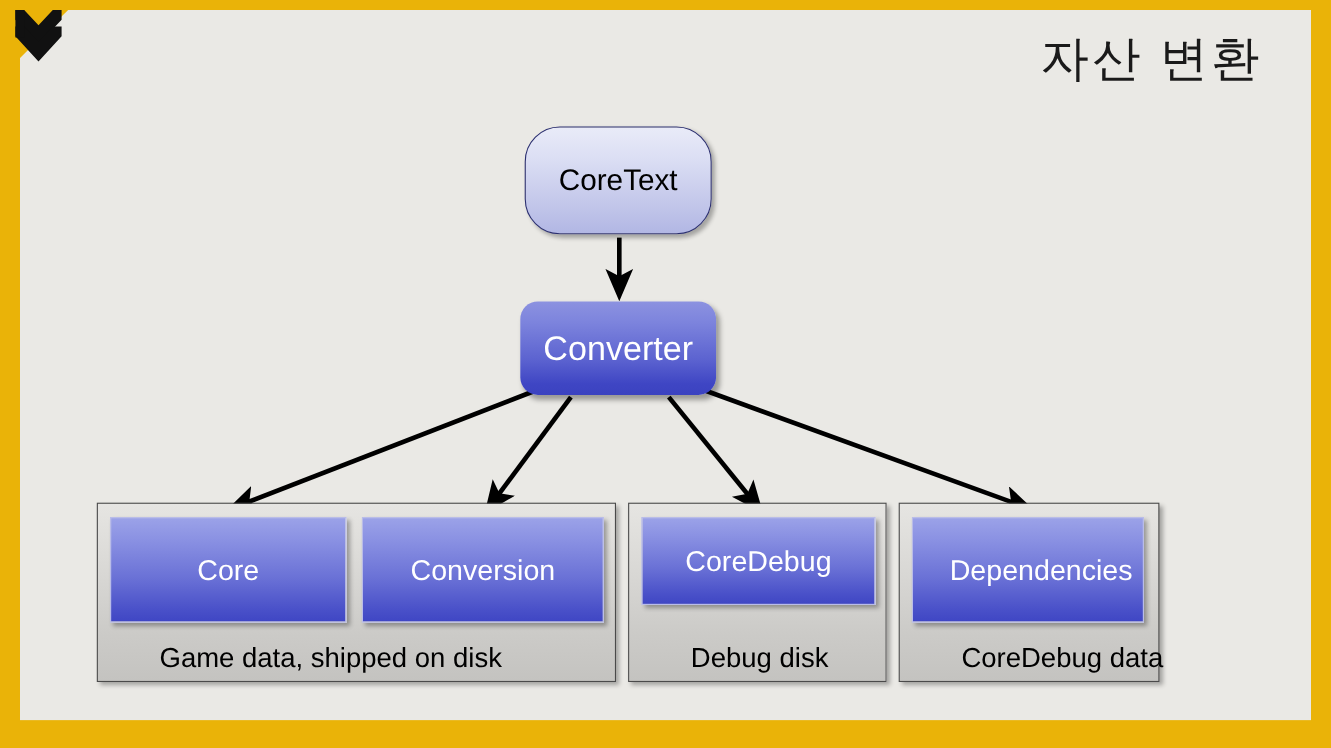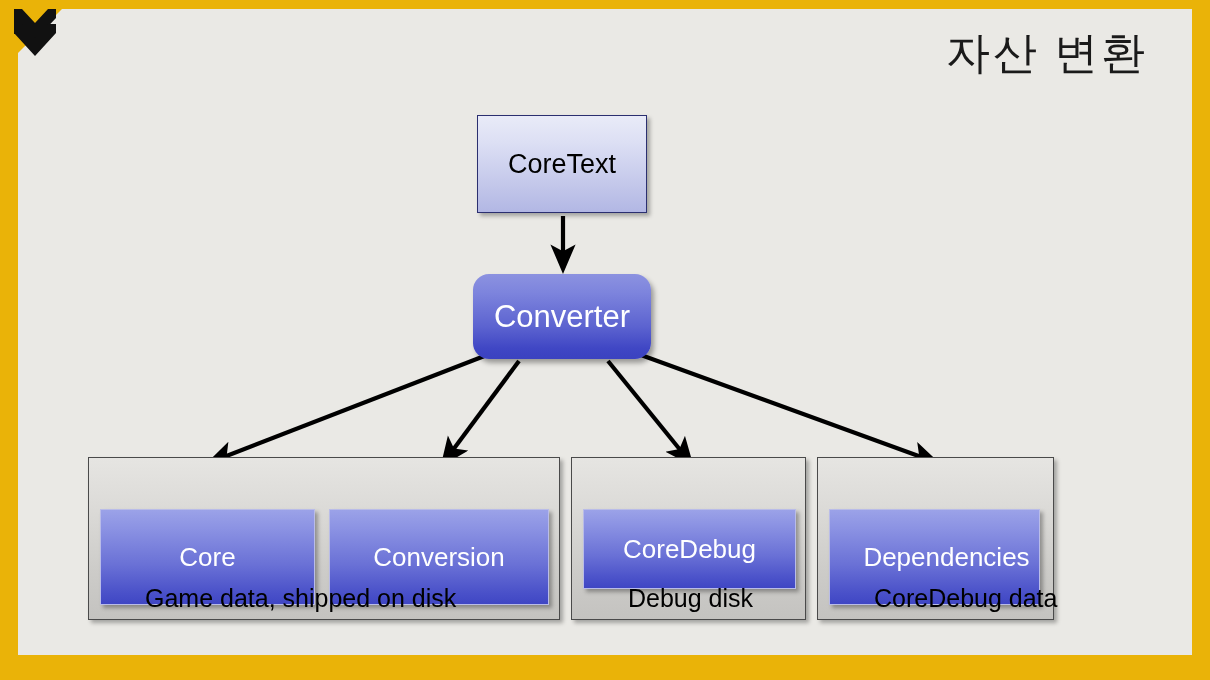--- a/index.html
+++ b/index.html
@@ -66,20 +66,21 @@
   }
 
   
   .node {
     position: absolute;
     box-sizing: border-box;
     display: flex;
     align-items: center;
     justify-content: center;
     text-align: center;
+    border-radius: 32px;
   }
 
   .node-coretext {
     left: 477px;
     top: 115px;
     width: 170px;
     height: 98px;
     background: linear-gradient(to bottom, #e9ebf8 0%, #dcdff4 28%, #c3c7ea 72%, #b2b7e4 100%);
     border: 1px solid #2b2f70;
     color: #000000;
@@ -123,21 +124,20 @@
     box-sizing: border-box;
     display: flex;
     align-items: center;
     justify-content: center;
     background: linear-gradient(to bottom, #9ba2e8 0%, #8b92e3 20%, #6a71d6 58%, #4a51c9 88%, #3f46c4 100%);
     border: 1px solid #b9bce8;
     color: #ffffff;
     font-size: 26px;
     box-shadow: 3px 3px 4px rgba(0,0,0,0.32);
     text-align: center;
-    margin-top: 39px;
   }
 </style>
 </head>
 <body>
 
 <div id="slide">
 
   <div class="canvas"></div>
 
   <div class="logo">

